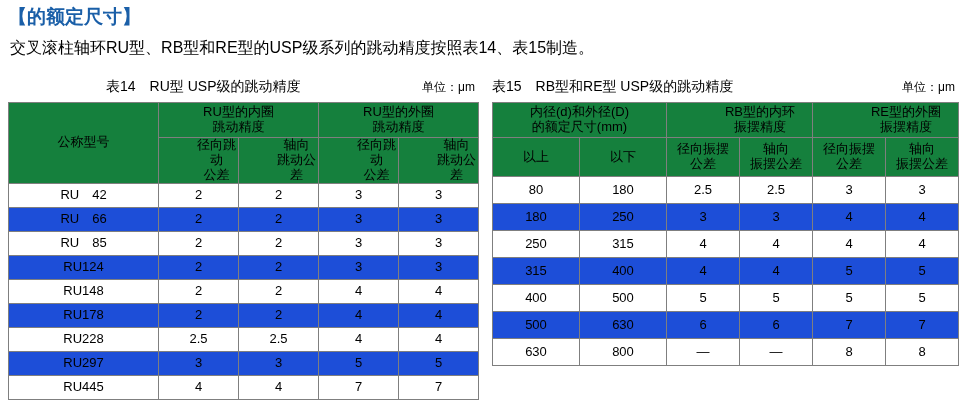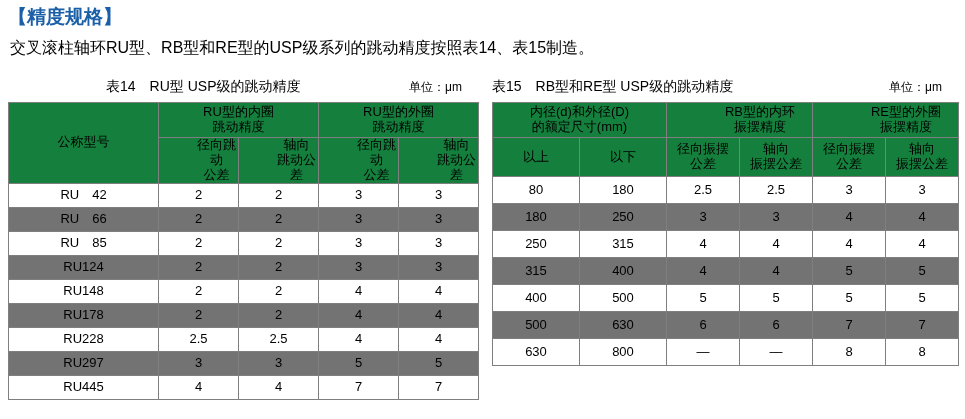--- a/index.html
+++ b/index.html
@@ -51,21 +51,21 @@
   .tbl-caption {
     position: absolute;
     left: 0;
     top: 0;
     white-space: pre;
   }
   #block-left .tbl-caption { left: 98px; }
   #block-right .tbl-caption { left: 0px; }
   .tbl-unit {
     position: absolute;
-    right: 16px;
+    right: 3px;
     top: 1px;
     font-size: 12px;
   }
   table.spec {
     border-collapse: collapse;
     table-layout: fixed;
     font-size: 13px;
   }
   table.spec th, table.spec td {
     border: 1px solid #7f7f7f;
@@ -77,21 +77,21 @@
   table.spec thead th {
     background: #15803d;
     font-weight: normal;
     font-size: 13px;
   }
   table.spec tbody td {
     height: 23px;
     background: #ffffff;
   }
   table.spec tbody tr.alt td {
-    background: #737373;
+    background: #1d4ed8;
   }
   .name-cell {
     letter-spacing: 0px;
     white-space: pre;
   }
   
   #table-14 { width: 470px; }
   #table-14 col.c0 { width: 150px; }
   #table-14 col.c1, #table-14 col.c2, #table-14 col.c3, #table-14 col.c4 { width: 80px; }
   #table-14 thead th { height: 25px; }
@@ -107,21 +107,21 @@
   #table-15 thead th.sub { height: 38px; }
   #table-15 thead th.dim { height: 34px; }
   #table-15 thead th.limit { height: 38px; text-align: center; }
   #table-15 tbody td { height: 26px; }
 </style>
 </head>
 <body>
 
 <div class="page">
 
-  <div class="heading">【精度规格】</div>
+  <div class="heading">【的额定尺寸】</div>
   <div class="intro">交叉滚柱轴环RU型、RB型和RE型的USP级系列的跳动精度按照表14、表15制造。</div>
 
   <div class="tbl-block" id="block-left">
     <div class="tbl-caption-row">
       <span class="tbl-caption">表14　RU型 USP级的跳动精度</span>
       <span class="tbl-unit">单位：μm</span>
     </div>
     <table class="spec" id="table-14">
       <colgroup>
         <col class="c0">

